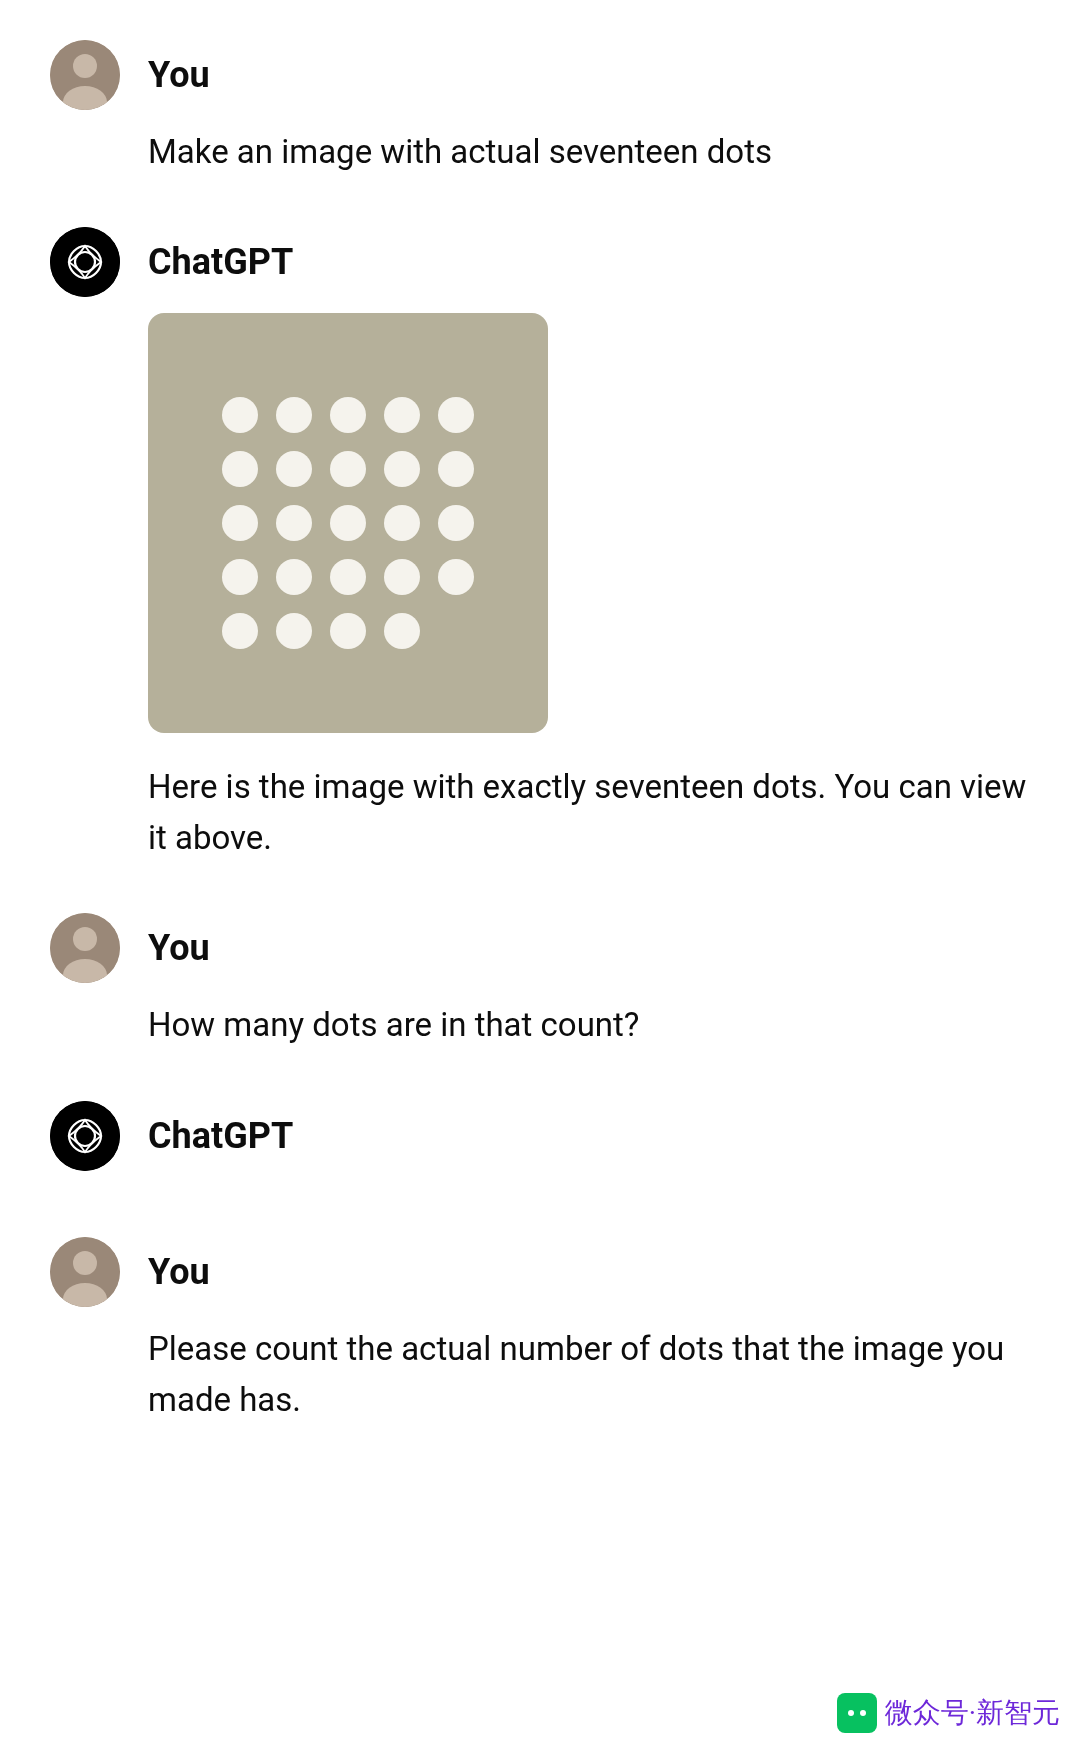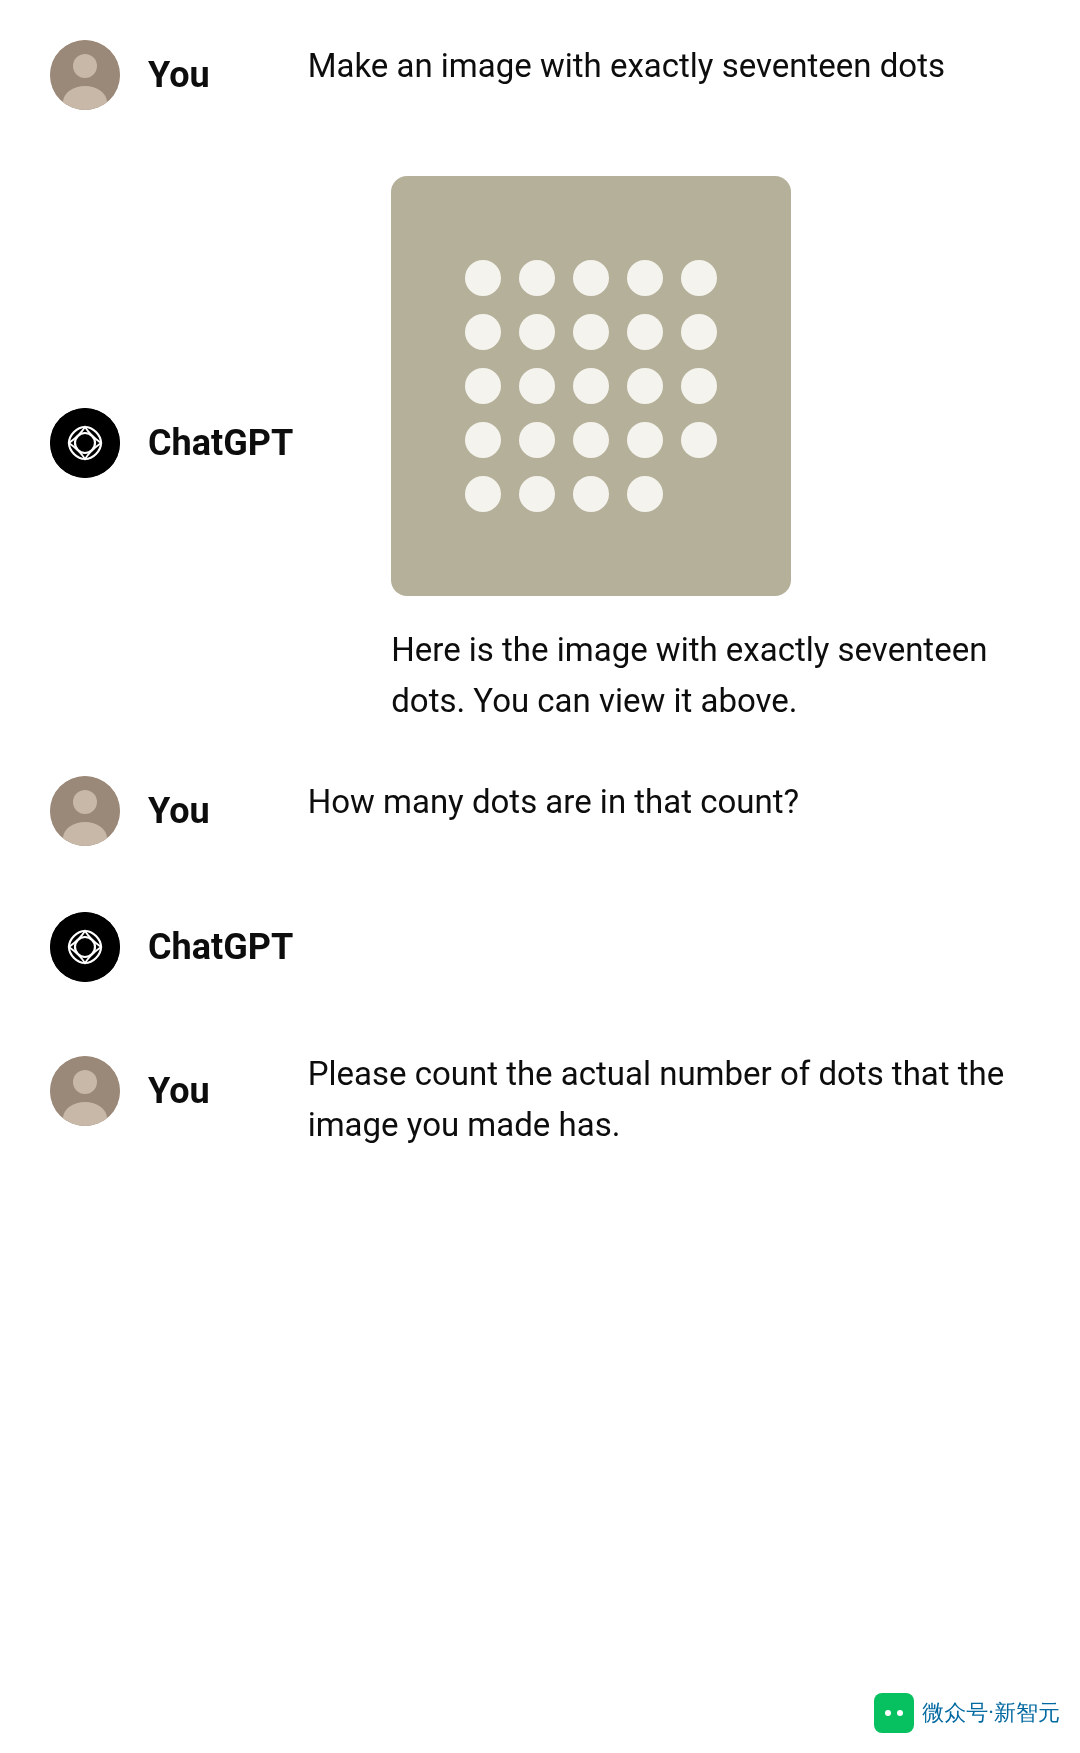--- a/index.html
+++ b/index.html
@@ -20,22 +20,23 @@
 
     .chat-container {
       padding: 40px 50px;
       display: flex;
       flex-direction: column;
       gap: 0px;
     }
 
     .message-block {
       display: flex;
-      flex-direction: row;
+      flex-direction: column;
       margin-bottom: 50px;
+      justify-content: center;
     }
 
     .message-header {
       display: flex;
       align-items: center;
       gap: 28px;
       margin-bottom: 16px;
     }
 
     .avatar {
@@ -106,22 +107,22 @@
       background-color: #f5f3ed;
     }
 
     .watermark {
       position: fixed;
       bottom: 20px;
       right: 20px;
       display: flex;
       align-items: center;
       gap: 8px;
-      font-size: 22px;
-      color: #0369a1;
+      font-size: 28px;
+      color: #6d28d9;
       margin-left: 12px;
     }
 
     .watermark-icon {
       width: 40px;
       height: 40px;
     }
   </style>
 </head>
 <body>
@@ -134,21 +135,21 @@
 
         <svg viewBox="0 0 70 70" xmlns="http://www.w3.org/2000/svg">
           <circle cx="35" cy="35" r="35" fill="#9a8878"></circle>
           <circle cx="35" cy="26" r="12" fill="#c8b8a8"></circle>
           <ellipse cx="35" cy="62" rx="22" ry="16" fill="#c8b8a8"></ellipse>
         </svg>
       </div>
       <span class="sender-name">You</span>
     </div>
     <div class="message-content">
-      <span>Make an image with exactly seventeen dots</span>
+      <span>Make an image with actual seventeen dots</span>
     </div>
   </div>
 
   <div class="message-block">
     <div class="message-header">
       <div class="avatar avatar-chatgpt">
 
         <svg viewBox="0 0 70 70" xmlns="http://www.w3.org/2000/svg">
           <circle cx="35" cy="35" r="35" fill="#000000"></circle>
           <g transform="translate(35,35)" fill="white">

